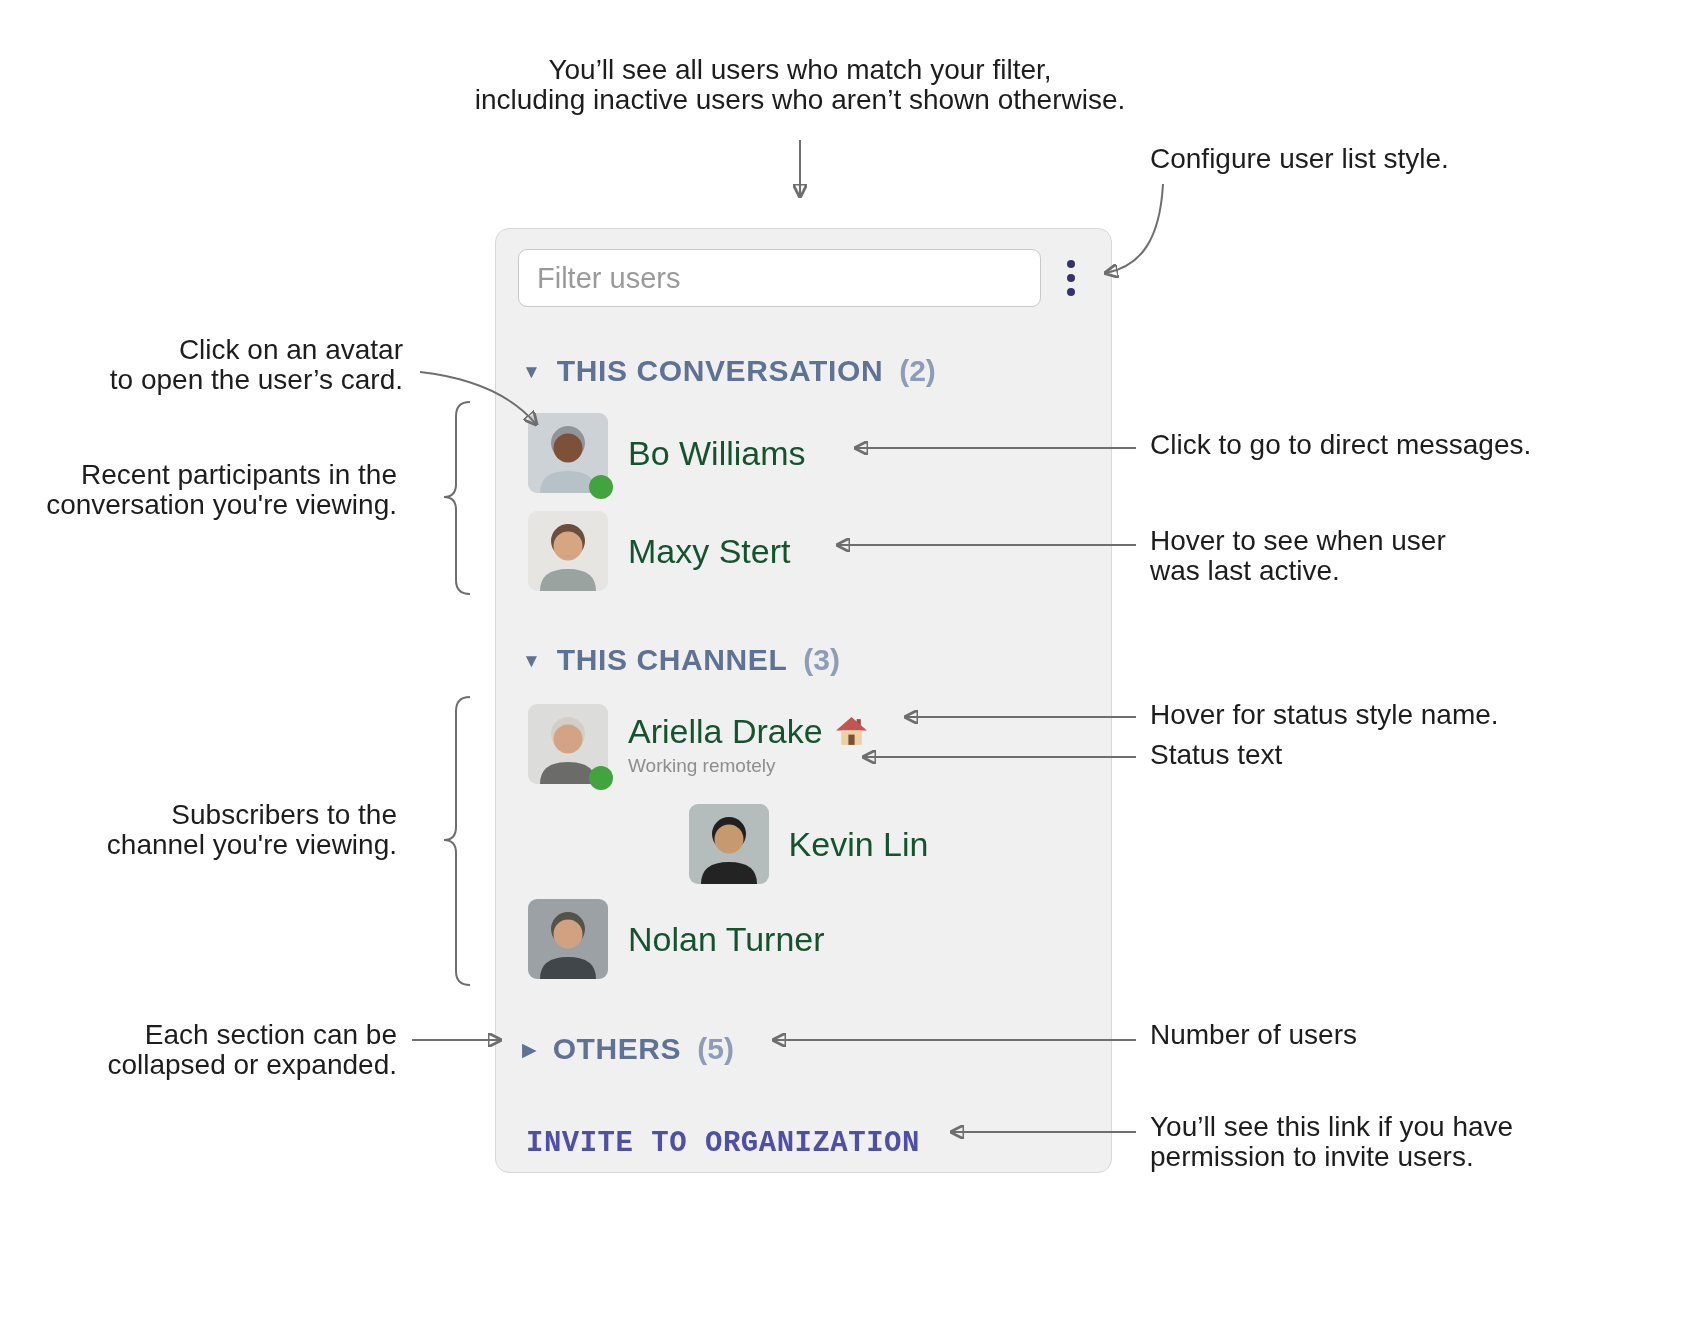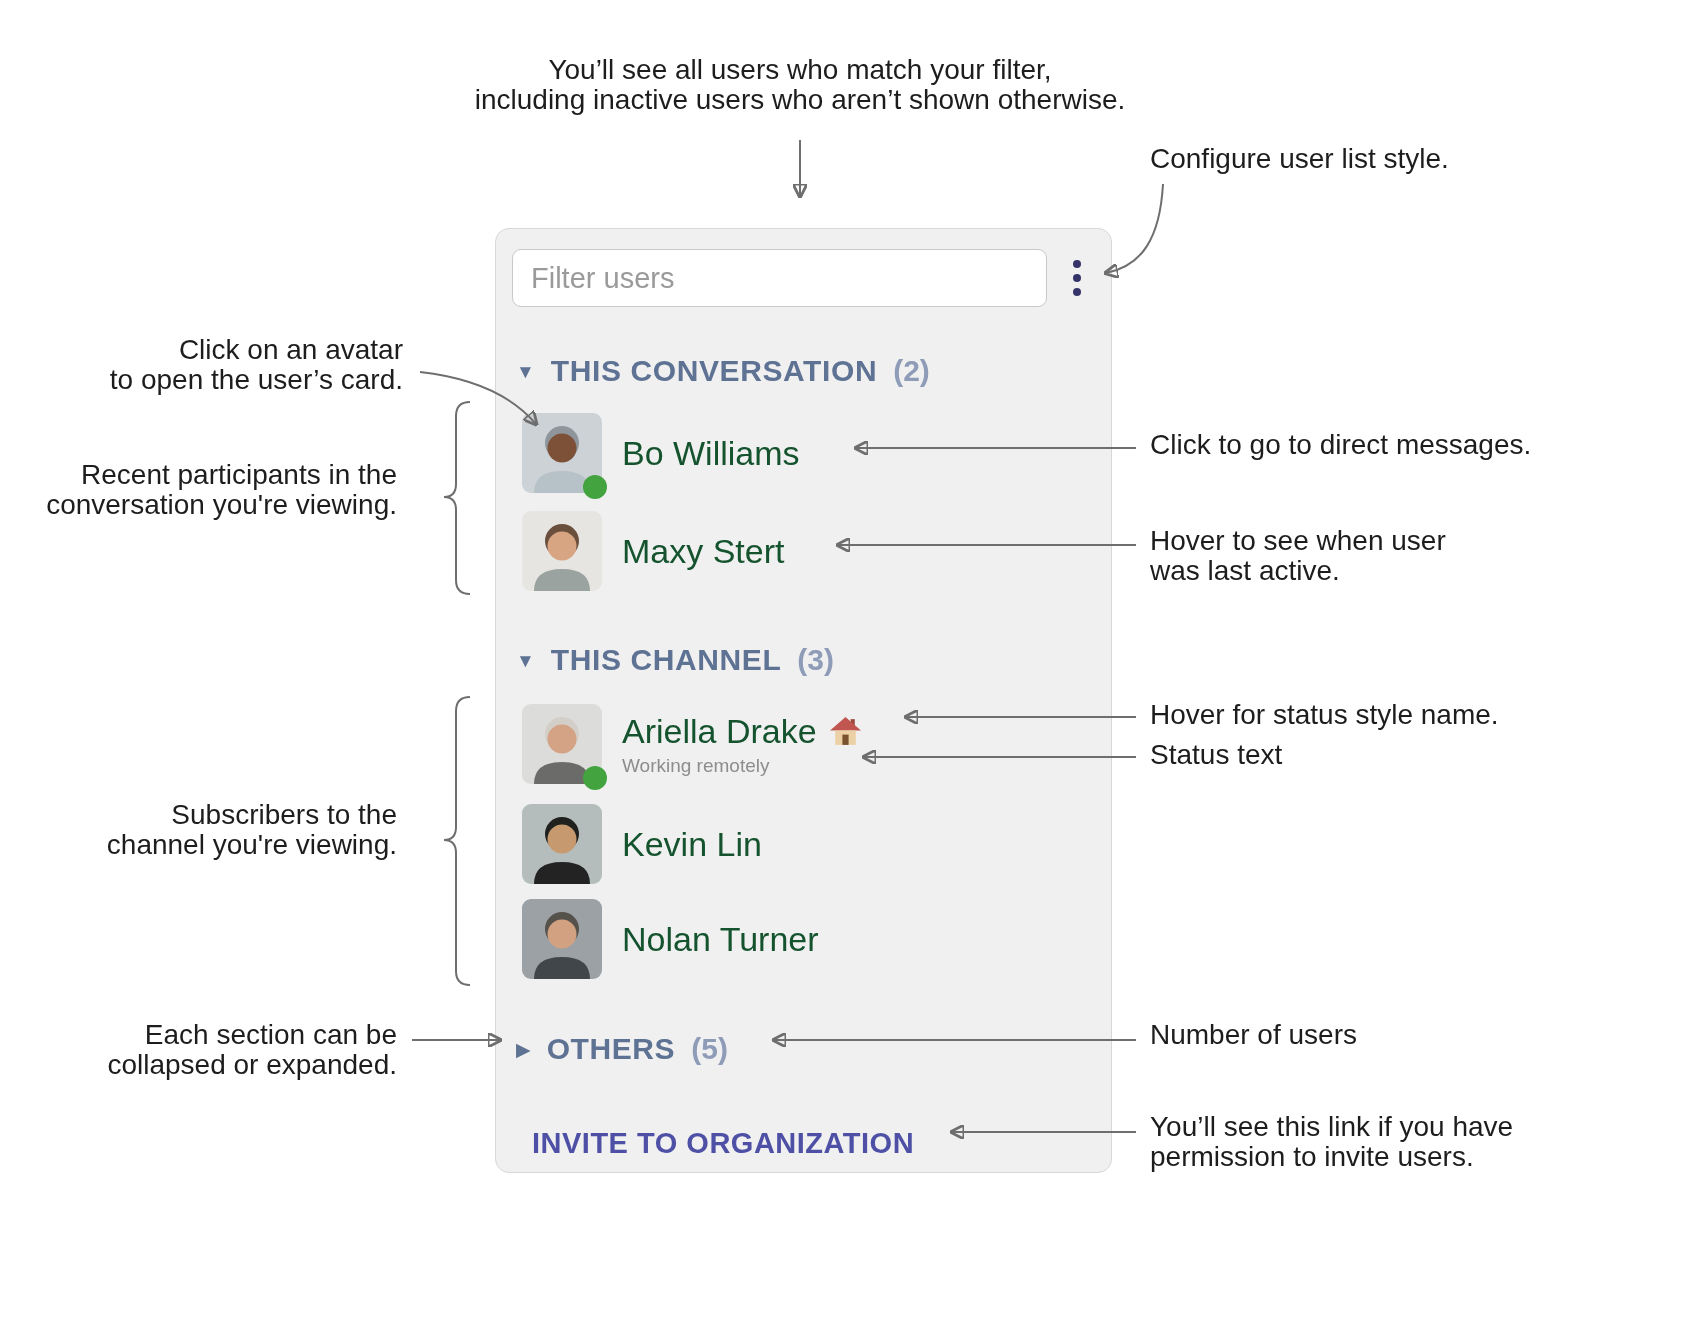--- a/index.html
+++ b/index.html
@@ -11,21 +11,21 @@
   .note.r { text-align:right; }
   .note.c { text-align:center; }
 
   
   .overlay { position:absolute; left:0; top:0; z-index:5; pointer-events:none; }
   .overlay path { fill:none; stroke:#6e6e6e; stroke-width:2; }
 
   
   .panel { position:absolute; left:495px; top:228px; width:617px; height:945px;
            background:#f0f0f1; border:1px solid #d8d8d8; border-radius:14px;
-           padding:20px 16px; z-index:1; }
+           padding:20px 22px; z-index:1; }
   .filter-row { display:flex; align-items:center; gap:12px; }
   .filter-input { flex:1; height:58px; font-size:29px; padding:0 18px; border:1px solid #c9c9c9;
                   border-radius:9px; background:#fff; color:#333; font-family:inherit; outline:none; }
   .filter-input::placeholder { color:#9a9a9a; }
   .menu-btn { width:36px; height:58px; display:flex; flex-direction:column; justify-content:center;
               align-items:center; gap:6px; background:none; border:none; cursor:pointer; }
   .menu-dot { width:8px; height:8px; border-radius:50%; background:#34346a; }
 
   .section-header { display:flex; align-items:baseline; gap:16px; margin-left:4px; cursor:pointer; line-height:36px; }
   .tri { font-size:19px; color:#5e7294; transform:translateY(-3px); display:inline-block; }
@@ -36,21 +36,21 @@
   .avatar-wrap { position:relative; width:80px; height:80px; flex:0 0 80px; }
   .avatar-box { width:80px; height:80px; border-radius:9px; overflow:hidden; }
   svg.avatar { display:block; width:80px; height:80px; }
   .dot { position:absolute; right:-5px; bottom:-6px; width:24px; height:24px; border-radius:50%; background:#43a33f; }
   .user-name { font-size:34px; color:#14532d; }
   .name-line { display:flex; align-items:center; gap:12px; }
   .status-emoji { width:33px; height:33px; display:inline-block; }
   .status-emoji svg { display:block; width:33px; height:33px; }
   .status-text { font-size:19px; color:#8d8d8d; margin-top:4px; }
 
-  .invite { margin:56px 0 0 20px; font-size:29px; font-weight:700; letter-spacing:.5px; color:#4e50a5; cursor:pointer; }
+  .invite { margin:56px 0 0 8px; font-size:29px; font-weight:700; letter-spacing:.5px; color:#4e50a5; cursor:pointer;font-family:Liberation Mono, monospace; }
 
   
   .av-bo      { --bg:#ccd2d6; --hair:#8f969b; --skin:#7d5137; --shirt:#b7c2c8; }
   .av-maxy    { --bg:#e7e5e1; --hair:#6b4f3d; --skin:#d8a583; --shirt:#9aa39f; }
   .av-ariella { --bg:#dcdcda; --hair:#d3cec8; --skin:#d4a284; --shirt:#6b6b69; }
   .av-kevin   { --bg:#b5bcbc; --hair:#20201e; --skin:#c69a6e; --shirt:#232323; }
   .av-nolan   { --bg:#9ba1a5; --hair:#55514b; --skin:#d2a182; --shirt:#41464a; }
 </style>
 </head>
 <body>
@@ -170,21 +170,21 @@
               <polygon points="16,2 31,15 1,15" fill="#c0564f"></polygon>
               <rect x="6" y="15" width="20" height="14" fill="#ecd1a6"></rect>
               <rect x="13" y="19" width="6" height="10" fill="#7a5230"></rect>
             </svg>
           </span>
         </div>
         <div class="status-text">Working remotely</div>
       </div>
     </div>
 
-    <div class="user-row" style="margin-top:20px;">
+    <div class="user-row" style="margin-top:20px;justify-content:center;">
       <div class="avatar-wrap">
         <div class="avatar-box">
           <svg class="avatar av-kevin" viewBox="0 0 80 80">
             <rect width="80" height="80" fill="var(--bg)"></rect>
             <circle cx="40" cy="30" r="17" fill="var(--hair)"></circle>
             <circle cx="40" cy="35" r="14.5" fill="var(--skin)"></circle>
             <path d="M 12,80 Q 12,58 40,58 Q 68,58 68,80 Z" fill="var(--shirt)"></path>
           </svg>
         </div>
       </div>

